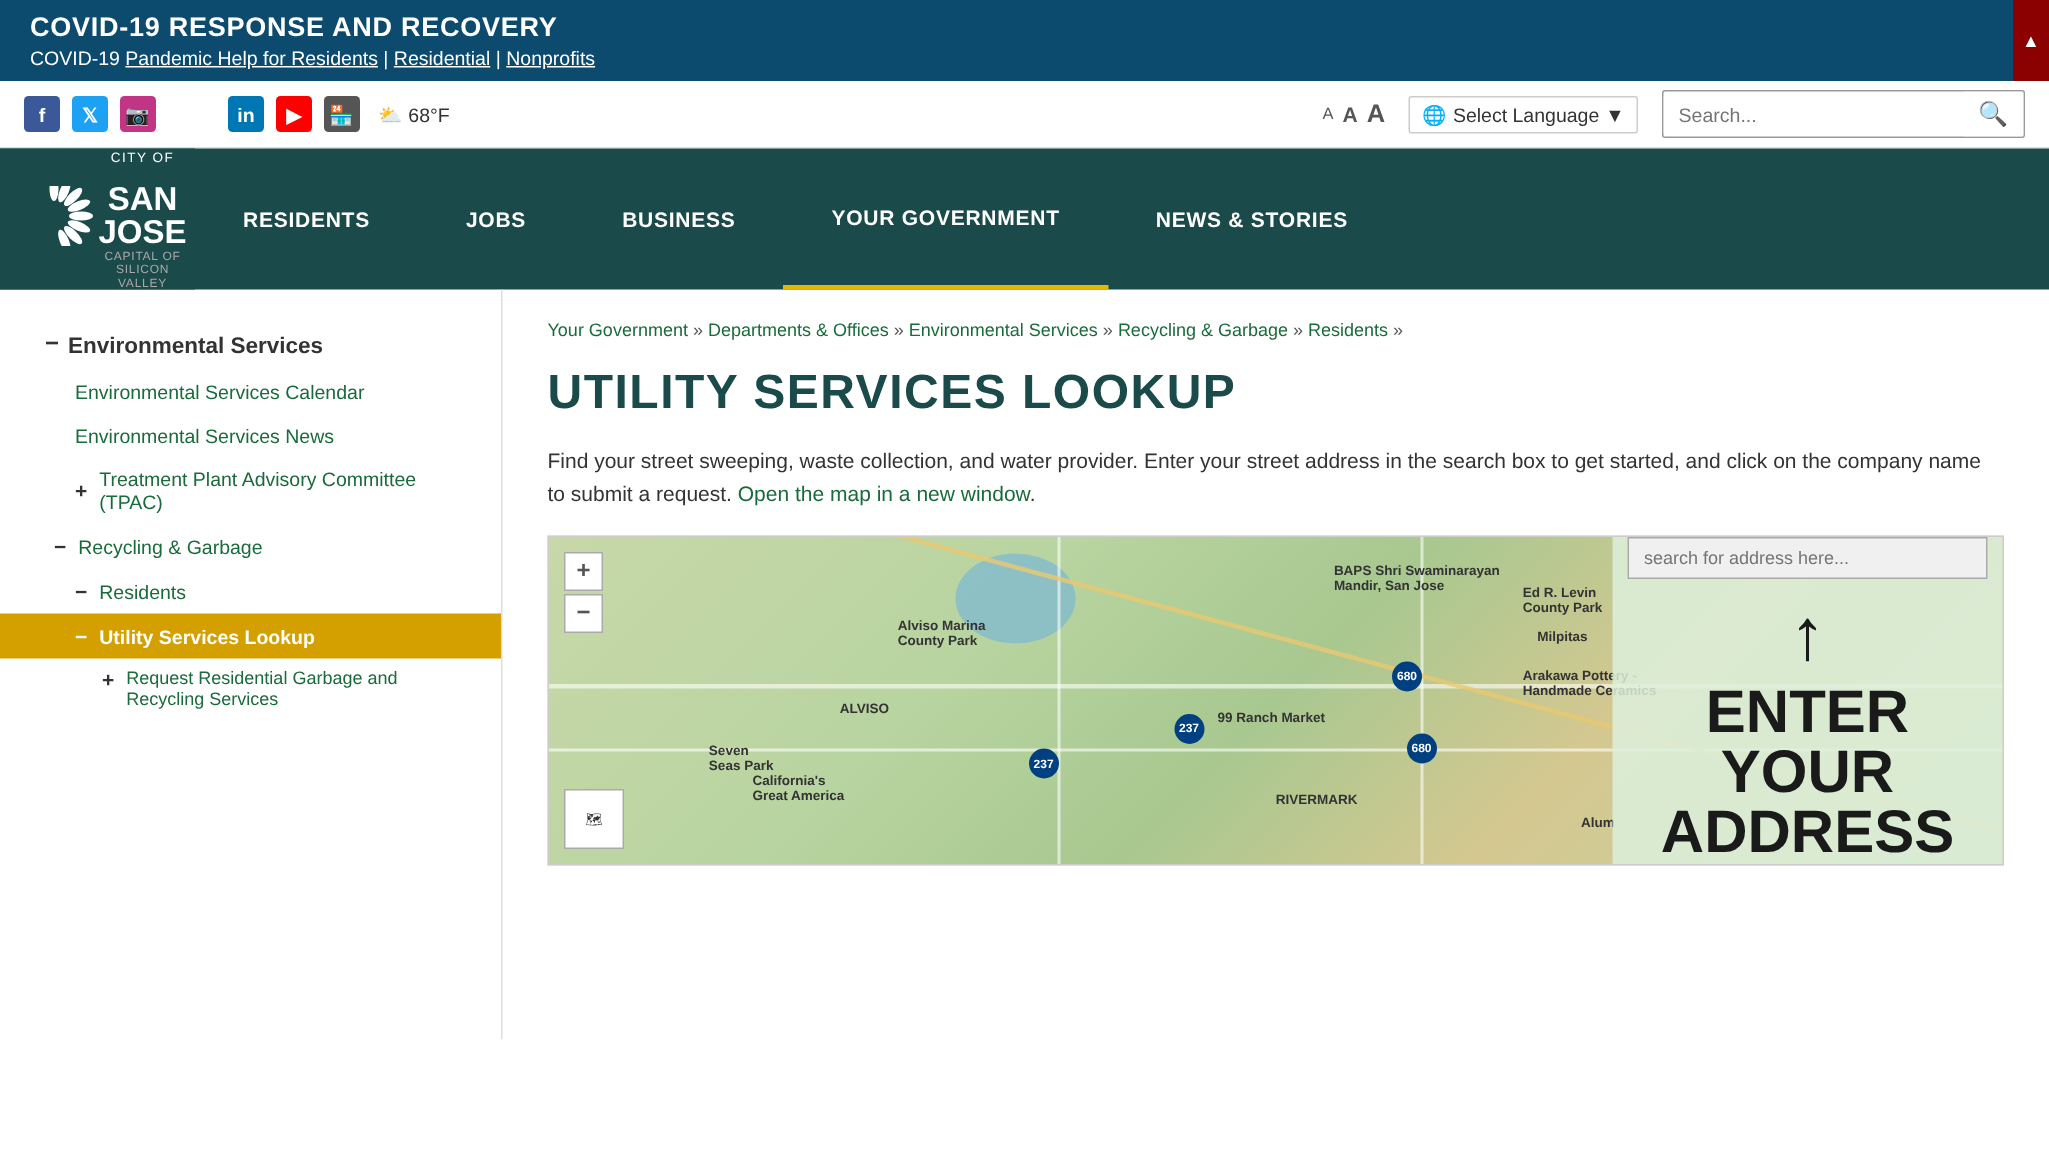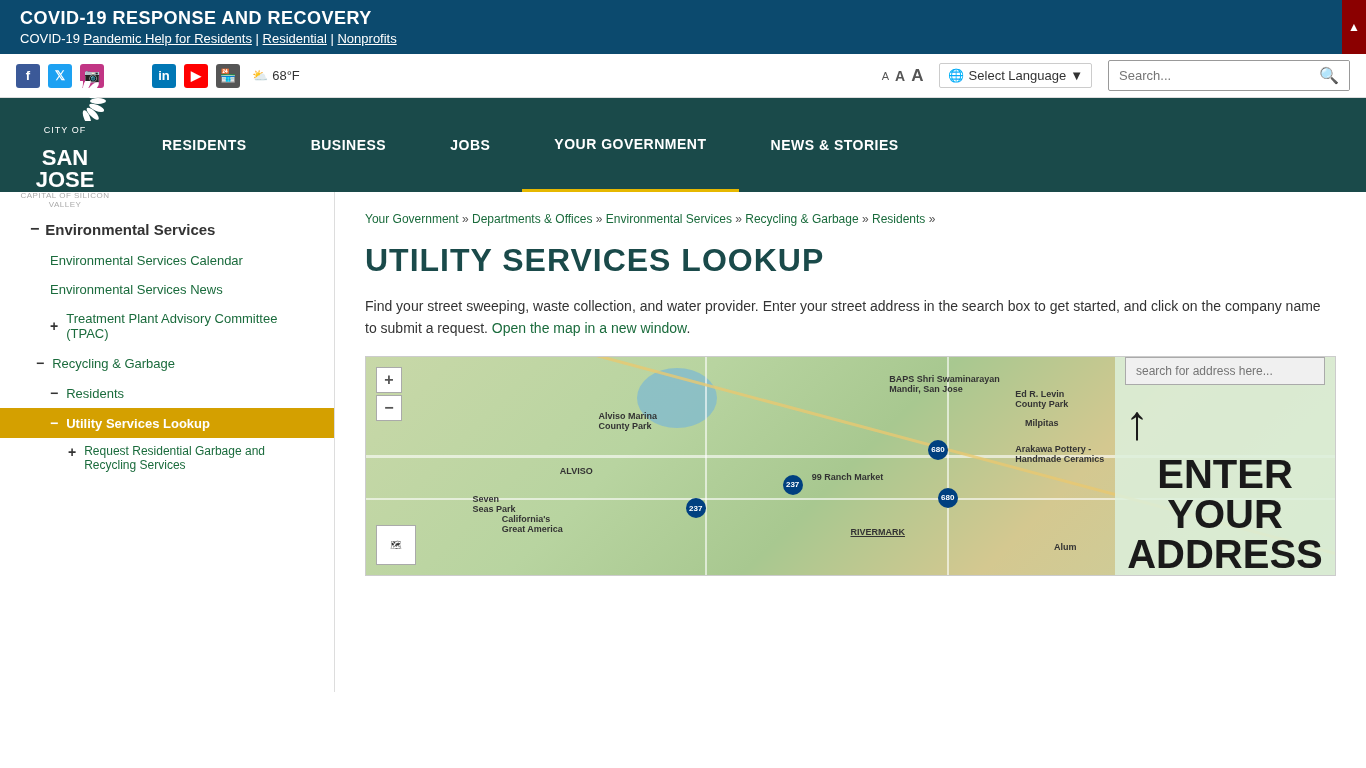--- a/index.html
+++ b/index.html
@@ -83,21 +83,21 @@
       background: #1a4a4a;
       display: flex; align-items: stretch;
     }
     .nav-logo {
       background: #1a4a4a;
       padding: 12px 20px;
       display: flex; align-items: center;
     }
     .logo-circle {
       width: 90px; height: 70px;
-      display: flex; flex-direction: column; align-items: flex-end; justify-content: center;
+      display: flex; flex-direction: row; align-items: center; justify-content: center;
     }
     .logo-sunburst {
       width: 60px; height: 42px;
       position: relative; margin-bottom: 2px;
     }
     .logo-text-sj { color: #fff; font-size: 22px; font-weight: 900; line-height: 1; margin-top: 12px; }
     .logo-text-city { color: #fff; font-size: 9px; letter-spacing: 1px; }
     .logo-text-cap { color: #aaa; font-size: 8px; letter-spacing: 0.5px; }
     .nav-items { display: flex; flex: 1; }
     .nav-item {
@@ -191,22 +191,22 @@
     }
     .map-street-btn {
       position: absolute; bottom: 10px; left: 10px;
       width: 40px; height: 40px; background: #fff;
       border: 1px solid #aaa; display: flex; align-items: center; justify-content: center;
       cursor: pointer; font-size: 9px; color: #333; text-align: center;
     }
     
     .address-overlay {
       position: absolute; right: 0; top: 0; bottom: 0;
-      width: 220px; background: rgba(220,240,220,0.85);
-      display: flex; flex-direction: column; align-items: flex-start; justify-content: center;
+      width: 260px; background: rgba(220,240,220,0.85);
+      display: flex; flex-direction: column; align-items: center; justify-content: center;
       padding: 10px;
     }
     .address-search {
       width: 100%; margin-bottom: 10px;
     }
     .address-search input {
       width: 100%; padding: 6px 10px; border: 1px solid #aaa;
       font-size: 13px; outline: none; background: #f5f5f5;
     }
     .address-arrow { font-size: 48px; color: #1a1a1a; margin-bottom: 4px; }
@@ -283,22 +283,22 @@
       </div>
       <div style="text-align:center">
         <div class="logo-text-city">CITY OF</div>
         <div class="logo-text-sj">SAN JOSE</div>
         <div class="logo-text-cap">CAPITAL OF SILICON VALLEY</div>
       </div>
     </div>
   </div>
   <div class="nav-items">
     <a class="nav-item">RESIDENTS</a>
+    <a class="nav-item">JOBS</a>
     <a class="nav-item">BUSINESS</a>
-    <a class="nav-item">JOBS</a>
     <a class="nav-item active">YOUR GOVERNMENT</a>
     <a class="nav-item">NEWS &amp; STORIES</a>
   </div>
 </nav>
 
 <div class="main-container">
 
   <aside class="sidebar">
     <div class="sidebar-section-title">
       <span class="minus">−</span>
@@ -368,21 +368,21 @@
 
         <span class="map-label" style="top:8%; left:54%;">BAPS Shri Swaminarayan<br>Mandir, San Jose</span>
         <span class="map-label" style="top:25%; left:24%;">Alviso Marina<br>County Park</span>
         <span class="map-label" style="top:15%; left:67%;">Ed R. Levin<br>County Park</span>
         <span class="map-label" style="top:28%; left:68%;">Milpitas</span>
         <span class="map-label" style="top:40%; left:67%;">Arakawa Pottery -<br>Handmade Ceramics</span>
         <span class="map-label" style="top:53%; left:46%;">99 Ranch Market</span>
         <span class="map-label" style="top:50%; left:20%;">ALVISO</span>
         <span class="map-label" style="top:63%; left:11%;">Seven<br>Seas Park</span>
         <span class="map-label" style="top:72%; left:14%;">California's<br>Great America</span>
-        <span class="map-label" style="top:78%; left:50%;text-decoration:underline;">RIVERMARK</span>
+        <span class="map-label" style="top:78%; left:50%;">RIVERMARK</span>
         <span class="map-label" style="top:85%; left:71%;">Alum</span>
 
         <div style="position:absolute; top:38%; left:58%; width:20px; height:20px; background:#004080; border-radius:50%; display:flex; align-items:center; justify-content:center;">
           <span style="color:#fff; font-size:8px; font-weight:bold;">680</span>
         </div>
         <div style="position:absolute; top:60%; left:59%; width:20px; height:20px; background:#004080; border-radius:50%; display:flex; align-items:center; justify-content:center;">
           <span style="color:#fff; font-size:8px; font-weight:bold;">680</span>
         </div>
         <div style="position:absolute; top:54%; left:43%; width:20px; height:20px; background:#004080; border-radius:50%; display:flex; align-items:center; justify-content:center;">
           <span style="color:#fff; font-size:8px; font-weight:bold;">237</span>

